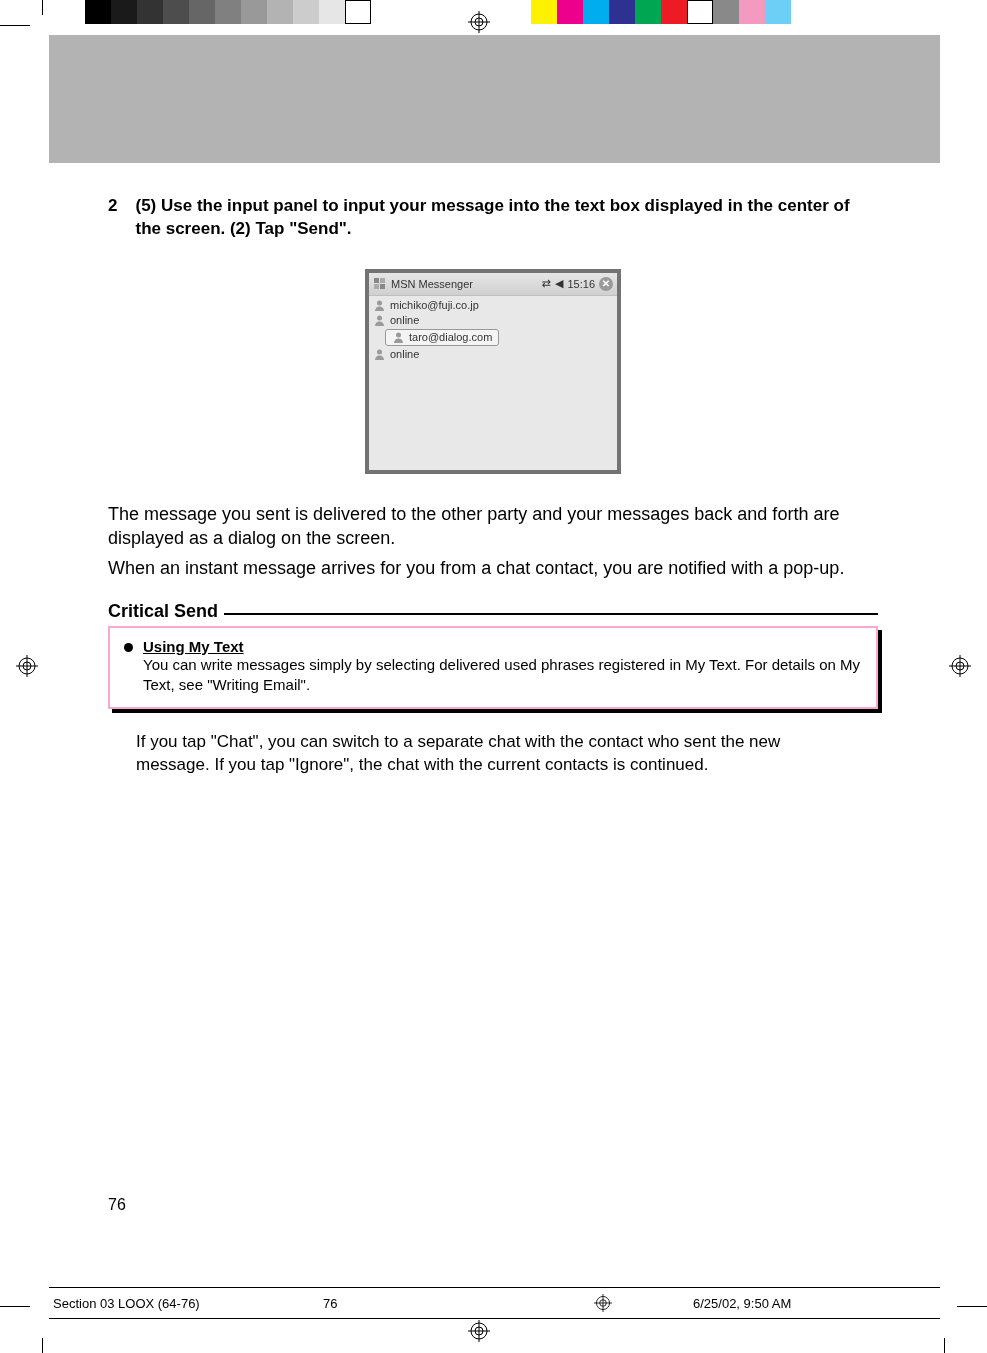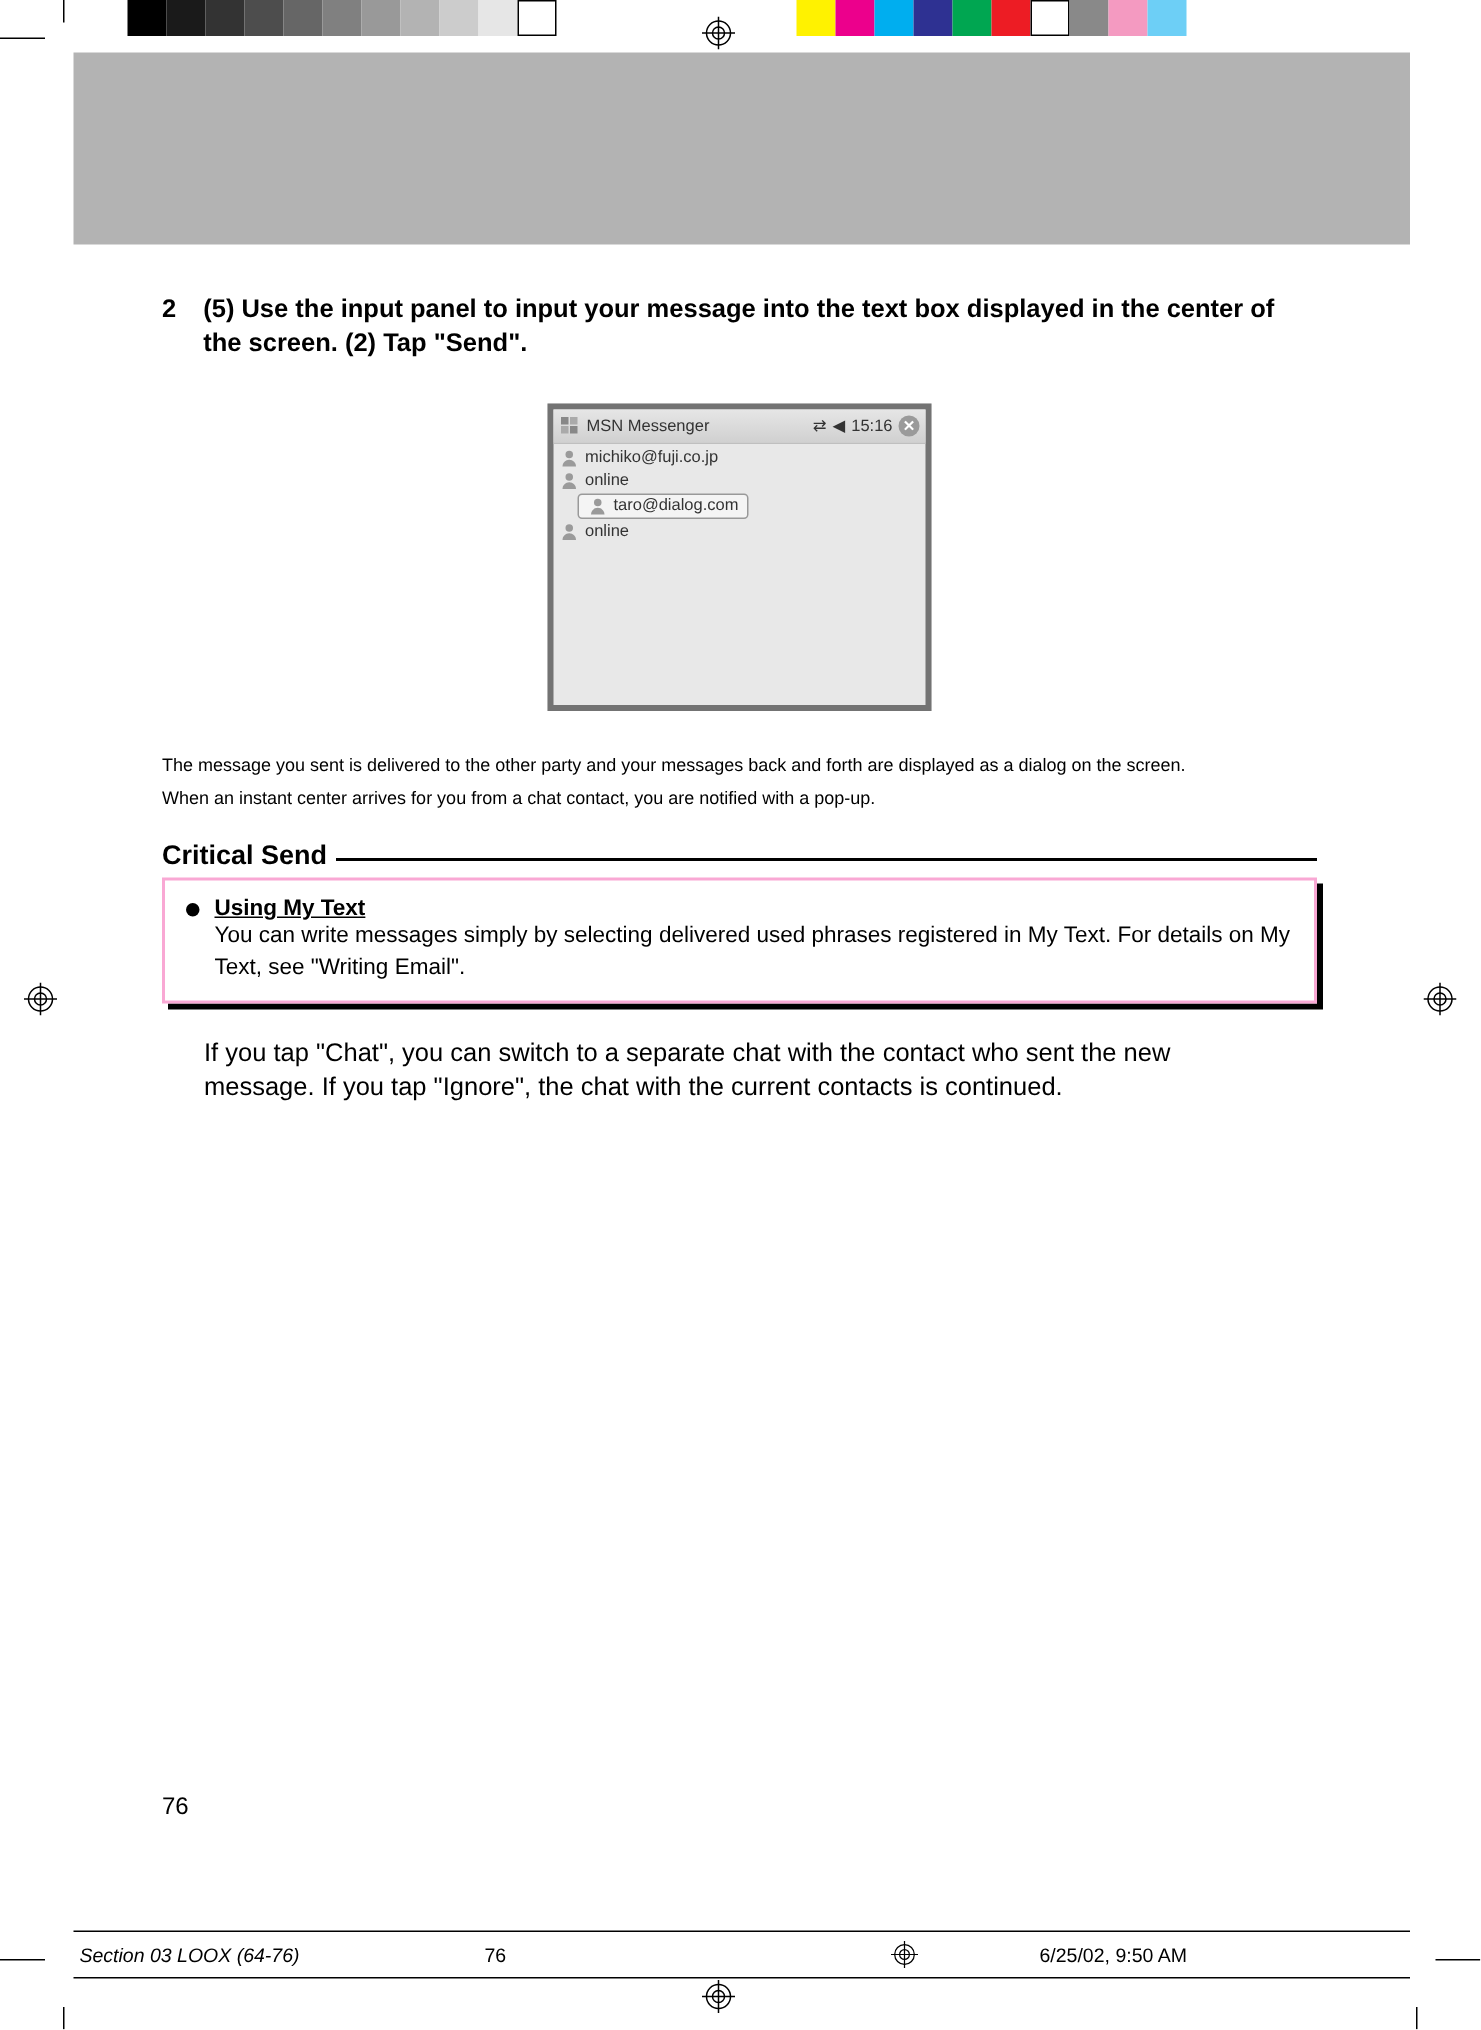--- a/index.html
+++ b/index.html
@@ -115,21 +115,21 @@
   }
   .chip {
     display: inline-flex; align-items: center; gap: 4px;
     border: 1px solid #999; border-radius: 3px;
     padding: 1px 6px; margin-left: 12px;
     background: #f4f4f4;
   }
 
   .para {
     margin-top: 28px;
-    font-size: 12px;
+    font-size: 18px;
     line-height: 1.35;
   }
   .para + .para { margin-top: 6px; }
 
   
   .cp-wrap { margin-top: 20px; position: relative; }
   .cp-label {
     font-weight: bold;
     font-size: 18px;
     background: #fff;
@@ -187,21 +187,21 @@
     left: 49px;
     bottom: 34px;
     width: 891px;
     border-top: 1px solid #000;
     border-bottom: 1px solid #000;
     height: 30px;
     display: flex;
     align-items: center;
     font-size: 13px;
   }
-  .slug .s-left { flex: 0 0 270px; padding-left: 4px; font-style: italic; }
+  .slug .s-left { flex: 0 0 270px; padding-left: 4px; }
   .slug .s-mid { flex: 0 0 190px; }
   .slug .s-reg { flex: 0 0 180px; display:flex; justify-content:center; }
   .slug .s-right { flex: 1; text-align: left; }
 </style>
 </head>
 <body>
 
 <div class="page">
 
   <div class="crop-tl-h"></div>
@@ -324,21 +324,21 @@
             <span class="person"><svg width="13" height="13" viewBox="0 0 13 13">
                 <circle cx="6.5" cy="4" r="2.5" fill="#9a9a9a"></circle>
                 <path d="M2 12c0-2.5 2-4.5 4.5-4.5S11 9.5 11 12" fill="#9a9a9a"></path>
               </svg></span>
             <span>online</span>
           </div>
         </div>
     </div>
 
     <div class="para">The message you sent is delivered to the other party and your messages back and forth are displayed as a dialog on the screen.</div>
-    <div class="para">When an instant center arrives for you from a chat contact, you are notified with a pop-up.</div>
+    <div class="para">When an instant message arrives for you from a chat contact, you are notified with a pop-up.</div>
 
     <div class="cp-wrap">
       <div class="cp-rule"></div>
       <span class="cp-label">Critical Send</span>
       <div class="cp-box">
         <div class="cp-li">
           <div class="dot"></div>
           <div>
             <div class="cp-h">Using My Text</div>
             <div class="cp-t">You can write messages simply by selecting delivered used phrases registered in My Text. For details on My Text, see "Writing Email".</div>

